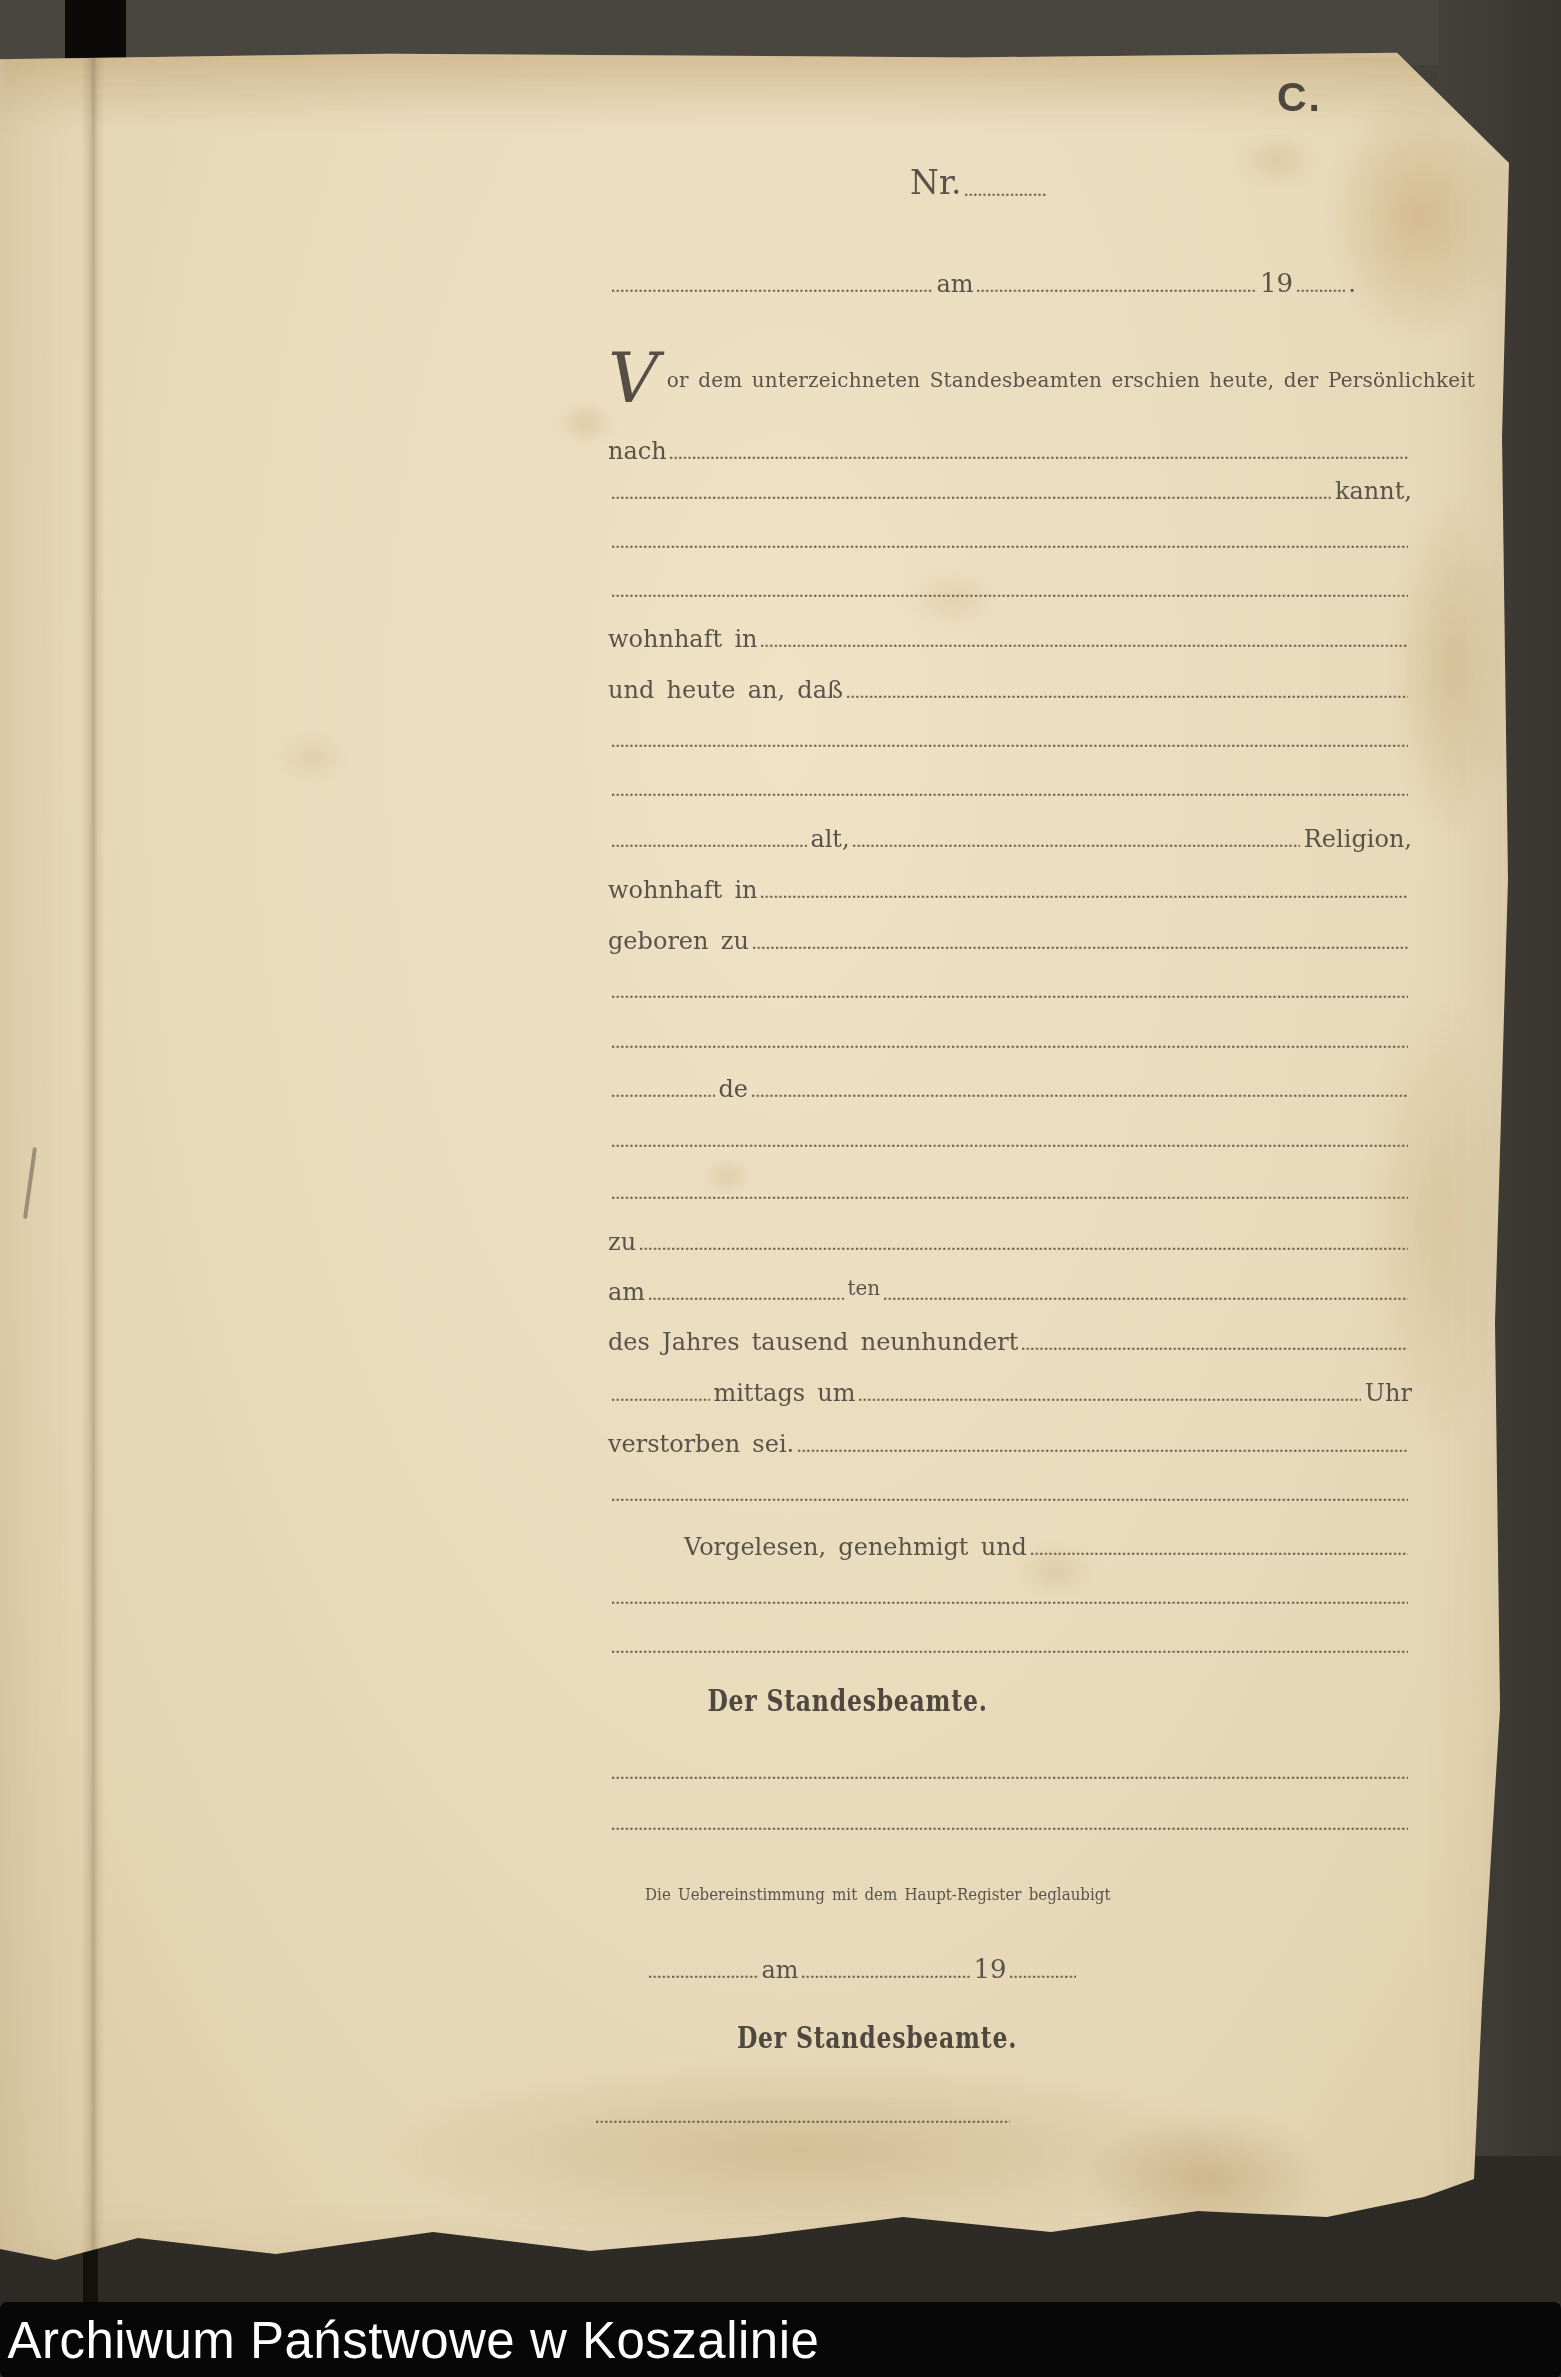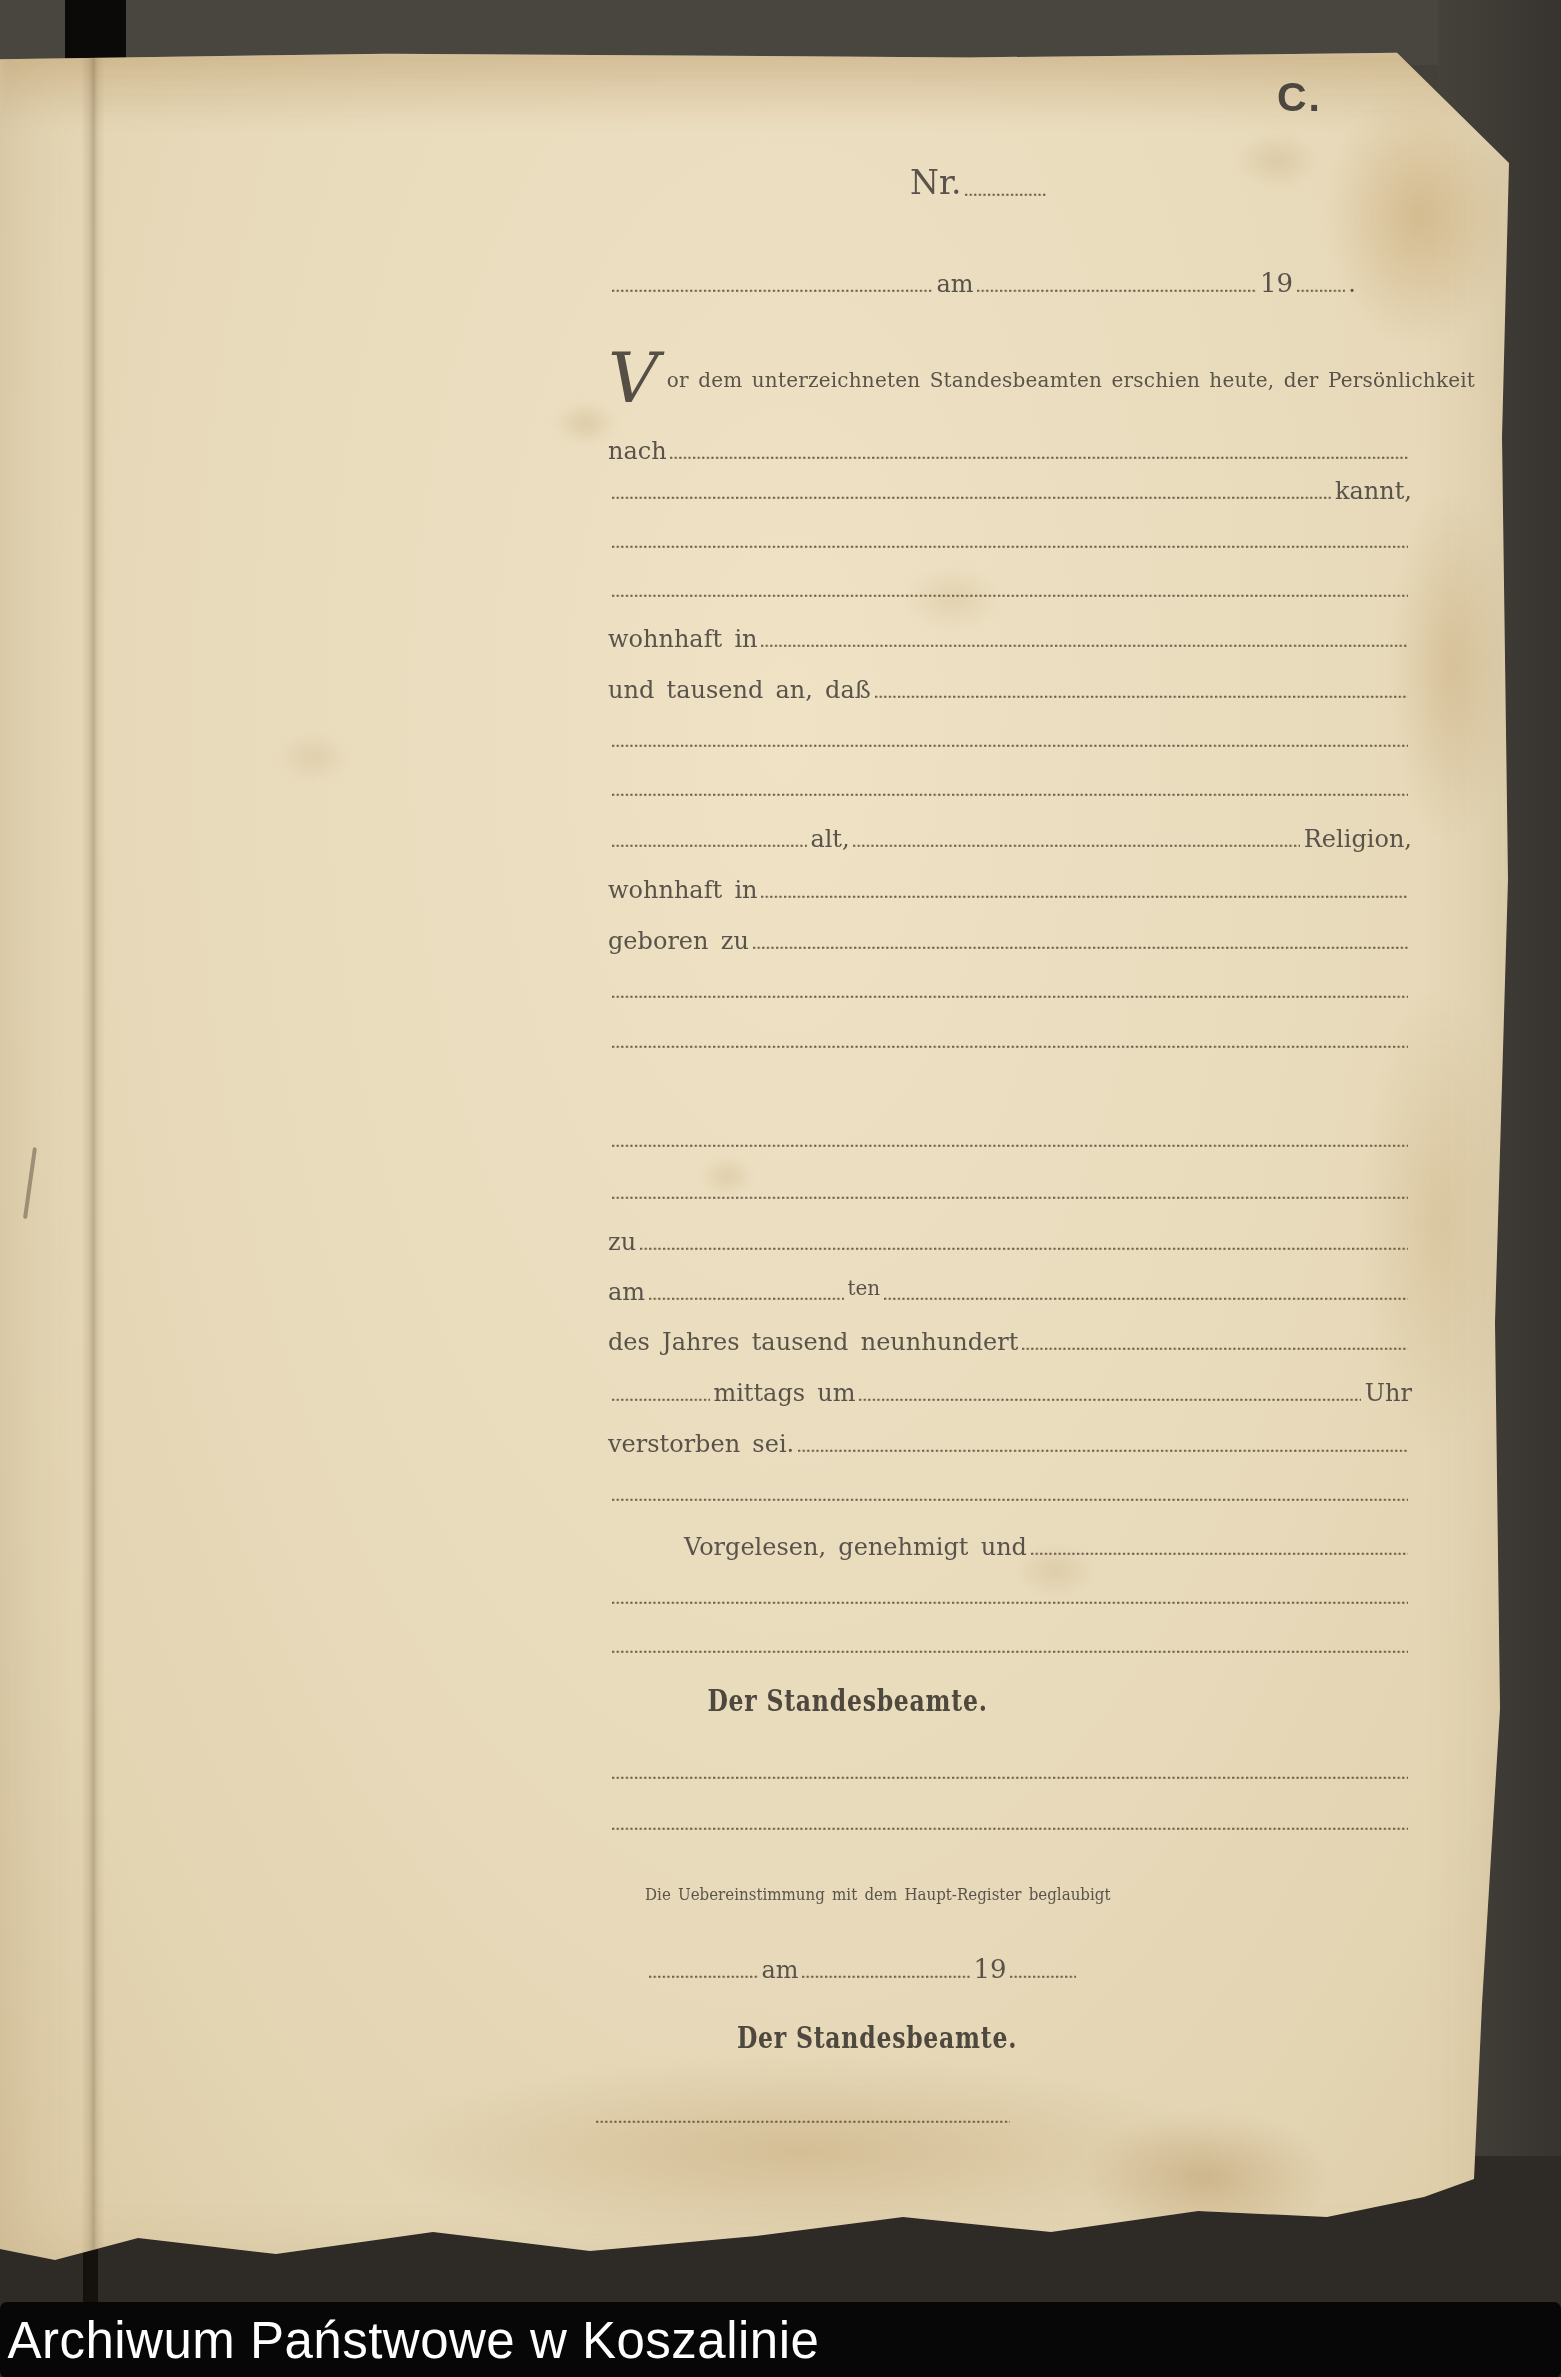--- a/index.html
+++ b/index.html
@@ -130,21 +130,21 @@
   <div class="row" style="left:608px;top:569px;width:804px;">
       <span class="dots"></span>
     </div>
 
   <div class="row" style="left:608px;top:619px;width:804px;">
     <span class="lbl">wohnhaft in</span>
     <span class="dots"></span>
   </div>
 
   <div class="row" style="left:608px;top:670px;width:804px;">
-    <span class="lbl">und tausend an, daß</span>
+    <span class="lbl">und heute an, daß</span>
     <span class="dots"></span>
   </div>
 
   <div class="row" style="left:608px;top:719px;width:804px;">
       <span class="dots"></span>
     </div>
   <div class="row" style="left:608px;top:768px;width:804px;">
       <span class="dots"></span>
     </div>
 
@@ -165,20 +165,25 @@
     <span class="dots"></span>
   </div>
 
   <div class="row" style="left:608px;top:970px;width:804px;">
       <span class="dots"></span>
     </div>
   <div class="row" style="left:608px;top:1020px;width:804px;">
       <span class="dots"></span>
     </div>
 
+  <div class="row" style="left:608px;top:1069px;width:804px;">
+    <span class="dots fx" style="flex-basis:103px;"></span>
+    <span class="lbl">de</span>
+    <span class="dots"></span>
+  </div>
 
   <div class="row" style="left:608px;top:1119px;width:804px;">
       <span class="dots"></span>
     </div>
   <div class="row" style="left:608px;top:1171px;width:804px;">
       <span class="dots"></span>
     </div>
 
   <div class="row" style="left:608px;top:1222px;width:804px;justify-content:center;">
     <span class="lbl">zu</span>

